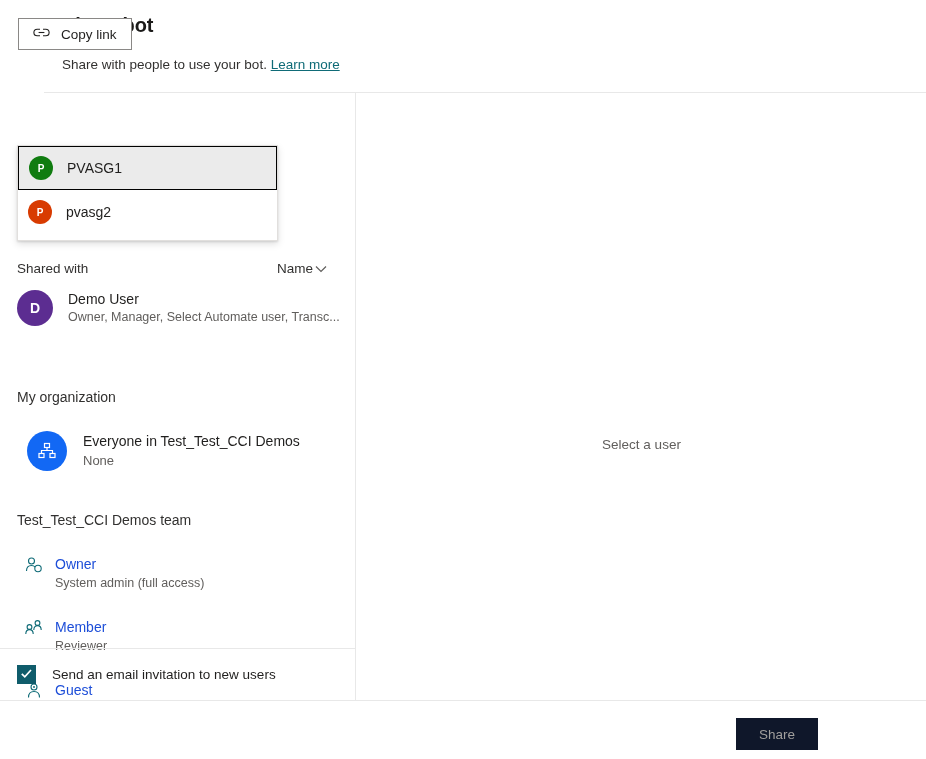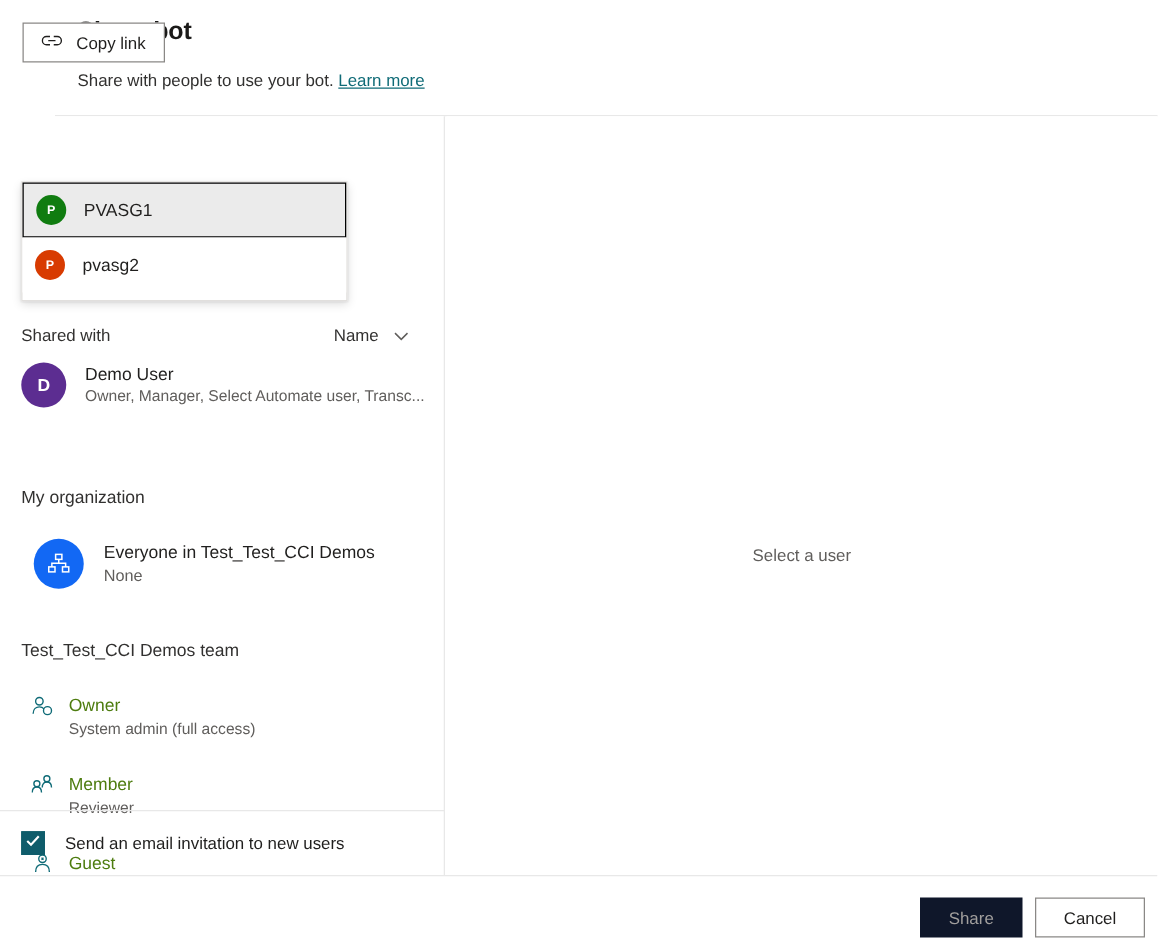--- a/index.html
+++ b/index.html
@@ -154,21 +154,21 @@
     align-items: center;
     justify-content: space-between;
   }
   .sort-left {
     font-size: 13.5px;
     color: #323130;
   }
   .sort-right {
     display: flex;
     align-items: center;
-    gap: 12px;
+    gap: 2px;
     font-size: 13.5px;
     color: #323130;
     cursor: pointer;
     padding-right: 6px;
     text-align: center;
   }
 
   
   .person-row {
     position: absolute;
@@ -231,21 +231,21 @@
   #role-0 { top: 461px; }
   #role-1 { top: 524px; }
   #role-2 { top: 587px; }
   .role-icon {
     width: 18px; height: 18px;
     flex: none;
     margin-top: 2px;
     color: #0f6b77;
   }
   .role-texts { line-height: 1.45; }
-  .role-name { font-size: 14px; color: #4d7c0f; }
+  .role-name { font-size: 14px; color: #1d4ed8; }
   .role-sub  { font-size: 12.5px; color: #605e5c; }
 
   
   .email-strip {
     position: absolute;
     left: 0; top: 648px;
     width: 356px;
     height: 52px;
     border-top: 1px solid #e8e8e8;
     display: flex;
@@ -447,15 +447,14 @@
     <span>
       <svg width="17" height="13" viewBox="0 0 17 13" aria-hidden="true">
         <path d="M7 3.2 H4.2 A3.3 3.3 0 0 0 4.2 9.8 H7" fill="none" stroke="#201f1e" stroke-width="1.1"></path>
         <path d="M10 3.2 H12.8 A3.3 3.3 0 0 1 12.8 9.8 H10" fill="none" stroke="#201f1e" stroke-width="1.1"></path>
         <path d="M5.6 6.5 H11.4" stroke="#201f1e" stroke-width="1.1"></path>
       </svg>
     </span>
     <span>Copy link</span>
   </button>
   <button class="share-btn" disabled="">Share</button>
-  <button class="cancel-btn">Cancel</button>
 
 </div>
 
 </body></html>

